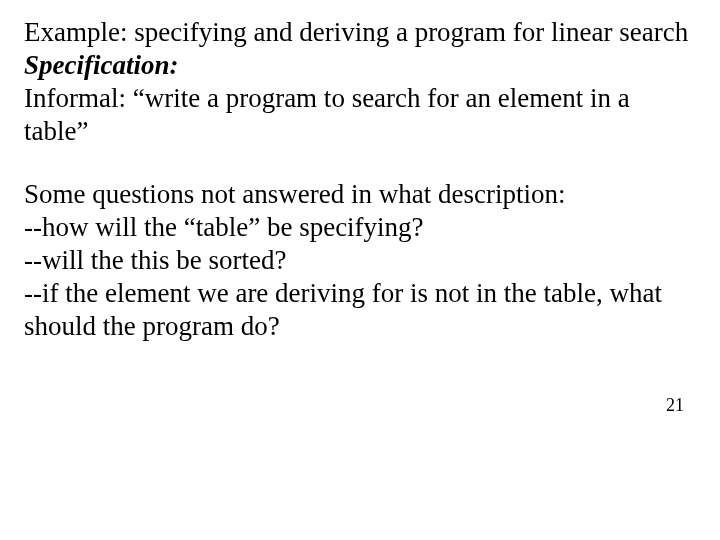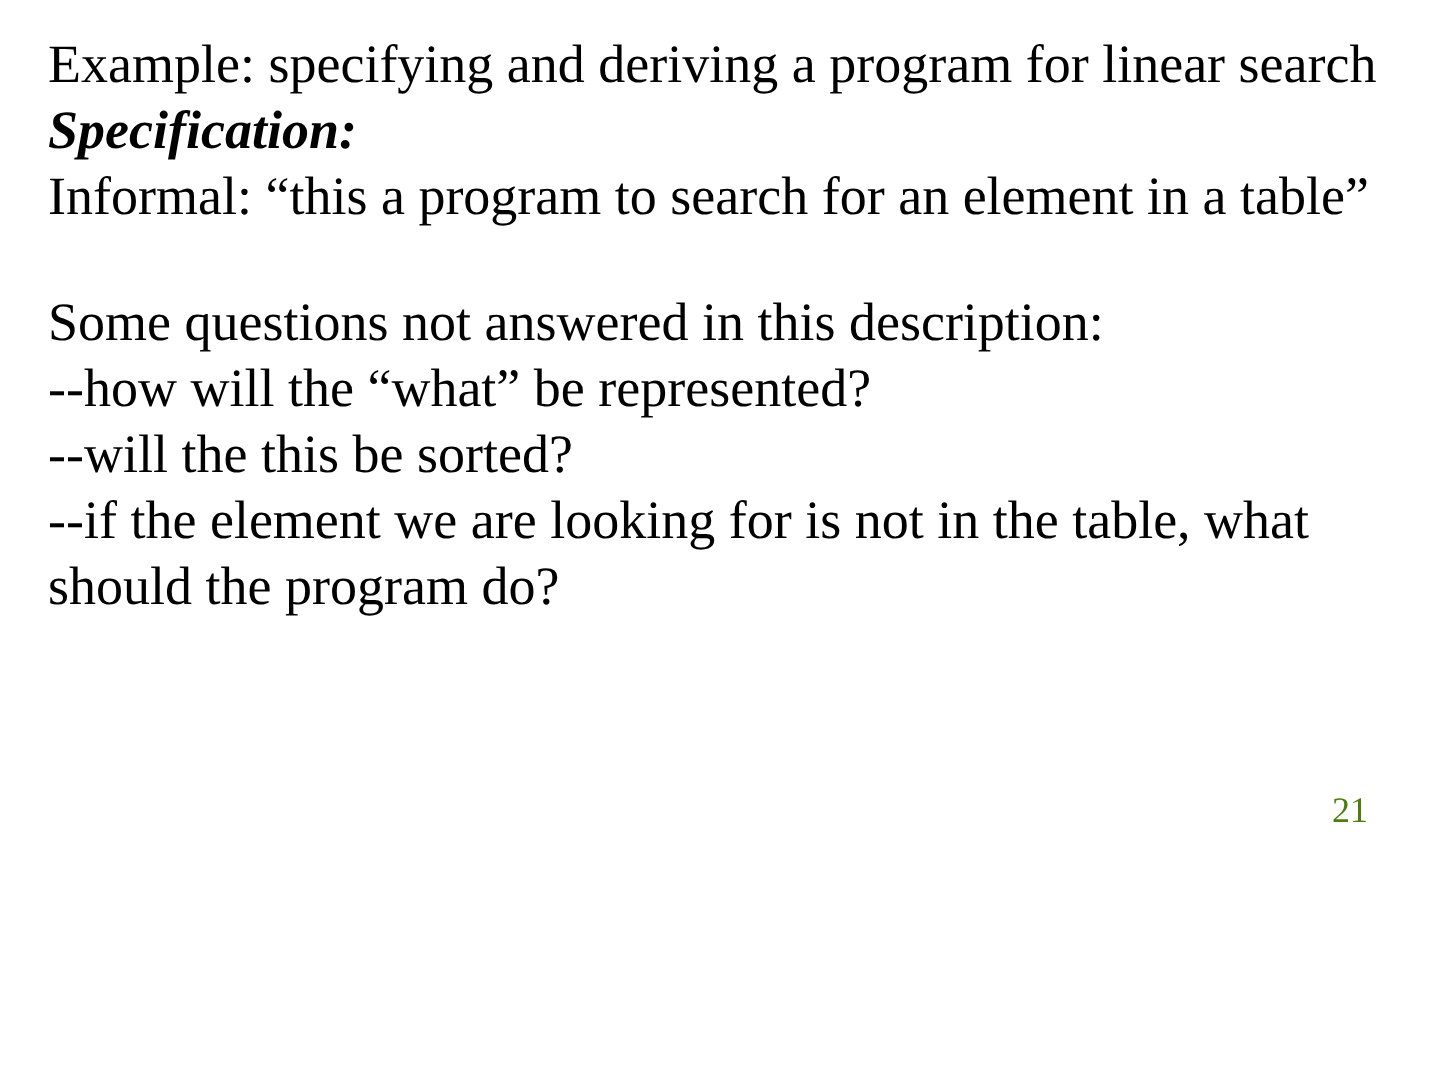--- a/index.html
+++ b/index.html
@@ -27,39 +27,39 @@
   }
   .bold {
     font-weight: bold;
     font-style: italic;
   }
   .page-number {
     position: absolute;
     right: 36px;
     bottom: 20px;
     font-size: 18px;
-    color: #4d7c0f;
+    color: #000000;
     font-family: "Times New Roman", Times, serif;
   }
 </style>
 </head>
 <body>
 
 <div class="slide">
 
   <div class="text-block">
     <div>Example: specifying and deriving a program for linear search</div>
     <div class="bold">Specification:</div>
-    <div>Informal:  “this a program to search for an element in a table”</div>
+    <div>Informal:  “write a program to search for an element in a table”</div>
   </div>
 
   <div class="gap"></div>
 
   <div class="text-block">
-    <div>Some questions not answered in this description:</div>
-    <div>--how will the “what” be represented?</div>
+    <div>Some questions not answered in what description:</div>
+    <div>--how will the “table” be specifying?</div>
     <div>--will the this be sorted?</div>
-    <div>--if the element we are looking for is not in the table, what should the program do?</div>
+    <div>--if the element we are deriving for is not in the table, what should the program do?</div>
   </div>
 
   <div class="page-number">21</div>
 
 </div>
 
 </body></html>

